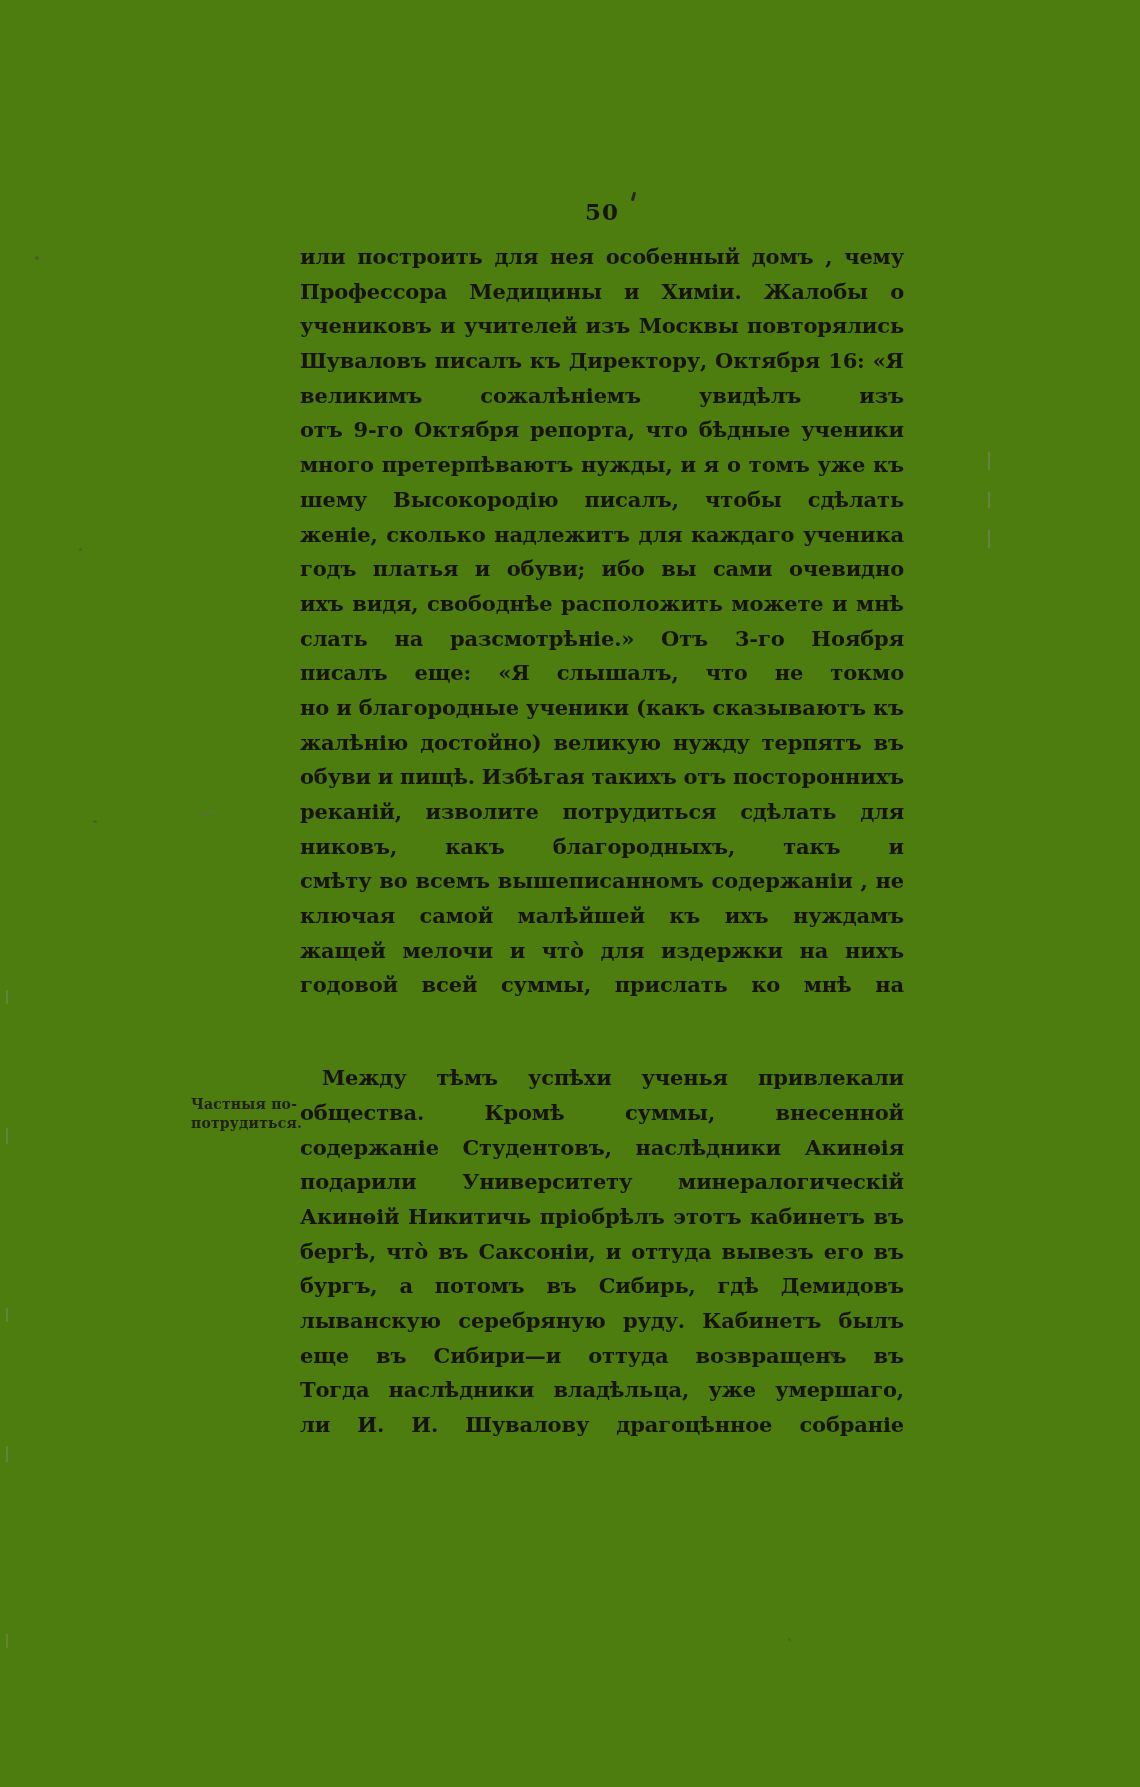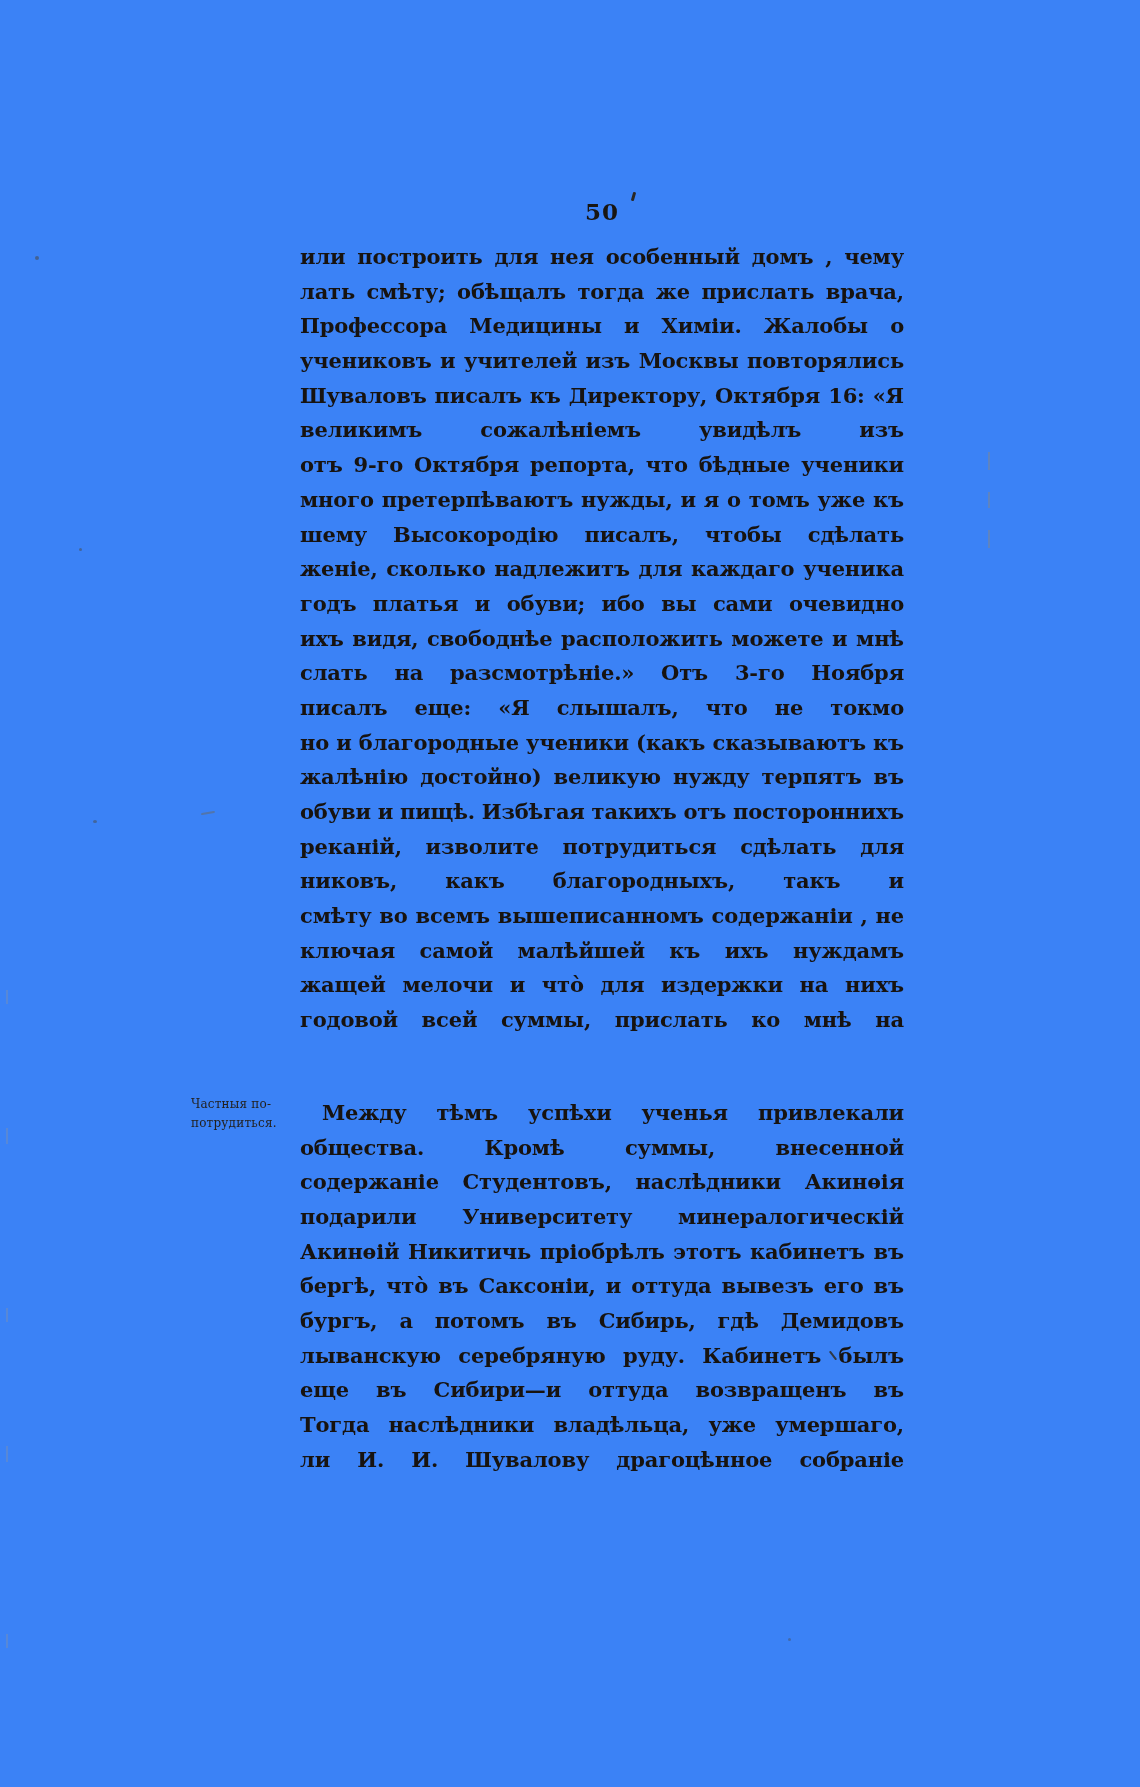--- a/index.html
+++ b/index.html
@@ -2,21 +2,21 @@
 <html><head>
 <meta charset="utf-8">
 <style>
   html,body{margin:0;padding:0;}
   body{
     width:1140px;height:1787px;position:relative;
     background:#fdfdfb;
     font-family:"DejaVu Serif", serif;
     overflow:hidden;
   }
-  .page{position:absolute;inset:0;background:#3b82f6;}
+  .page{position:absolute;inset:0;background:#4d7c0f;}
   
   .page-number{
     position:absolute;top:198px;left:300px;width:604px;
     text-align:center;font-size:23px;font-weight:700;color:#181511;
     letter-spacing:1px;
   }
   .pn-tick{
     position:absolute;top:192px;left:632px;width:3px;height:9px;
     background:#2a2722;transform:rotate(16deg);border-radius:1px;
   }
@@ -30,21 +30,21 @@
     height:34.7px;line-height:34.7px;
     font-size:21px;font-weight:700;
     text-align:justify;text-align-last:justify;
     word-spacing:-0.6px;letter-spacing:-0.15px;
     overflow:hidden;
   }
   .line.indent{text-indent:22px;}
   
   .margin-note{
     position:absolute;left:191px;top:1095px;width:112px;
-    font-size:12px;font-weight:400;line-height:19px;color:#221f1b;
+    font-size:14px;font-weight:700;line-height:19px;color:#221f1b;
     letter-spacing:0.2px;
   }
   .margin-note .mline{white-space:nowrap;}
   
   .speck{position:absolute;background:#4a4742;border-radius:50%;}
   .s1{left:35px;top:256px;width:4px;height:4px;opacity:.55;}
   .s2{left:79px;top:548px;width:3px;height:3px;opacity:.5;}
   .s3{left:93px;top:820px;width:4px;height:3px;opacity:.5;}
   .s4{left:788px;top:1638px;width:3px;height:3px;opacity:.4;}
   .squiggle{
@@ -75,21 +75,20 @@
   <div class="pn-tick"></div>
 
   <aside class="margin-note">
       <div class="mline">Частныя по-</div>
       <div class="mline">потрудиться.</div>
     </aside>
 
   <div class="text-block">
       <div class="para">
         <div class="line">или построить для нея особенный домъ , чему сдѣ-</div>
-        <div class="line">лать смѣту; обѣщалъ тогда же прислать врача,</div>
         <div class="line">Профессора Медицины и Химіи. Жалобы о нуждахъ</div>
         <div class="line">учениковъ и учителей изъ Москвы повторялись тѣже.</div>
         <div class="line">Шуваловъ писалъ къ Директору, Октября 16: «Я съ</div>
         <div class="line">великимъ сожалѣніемъ увидѣлъ изъ присланнаго вами</div>
         <div class="line">отъ 9-го Октября репорта, что бѣдные ученики столь</div>
         <div class="line">много претерпѣваютъ нужды, и я о томъ уже къ ва-</div>
         <div class="line">шему Высокородію писалъ, чтобы сдѣлать распоря-</div>
         <div class="line">женіе, сколько надлежитъ для каждаго ученика въ</div>
         <div class="line">годъ платья и обуви; ибо вы сами очевидно нужды</div>
         <div class="line">ихъ видя, свободнѣе расположить можете и мнѣ при-</div>

